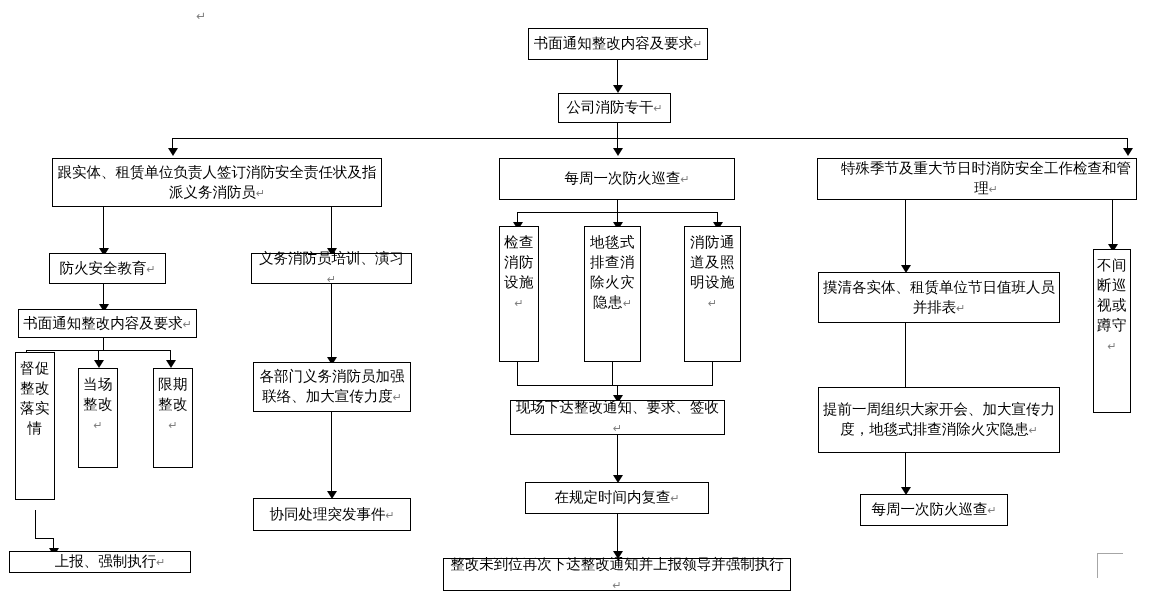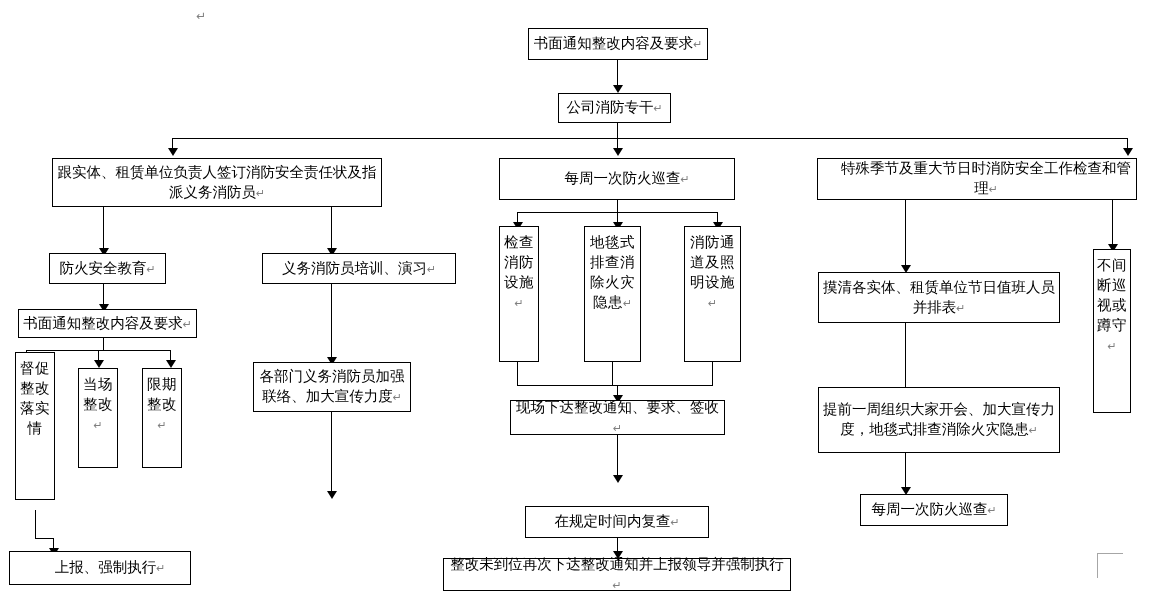--- a/index.html
+++ b/index.html
@@ -121,21 +121,21 @@
 
   <div class="vline" style="left:103px;top:207px;height:46px;"></div>
   <div class="arrow" style="left:99px;top:248px;"></div>
   <div class="vline" style="left:331px;top:207px;height:46px;"></div>
   <div class="arrow" style="left:327px;top:248px;"></div>
 
   <div class="box" style="left:49px;top:253px;width:117px;height:31px;">
     <span class="txt"><span>防火安全教育</span><span class="pilcrow">↵</span></span>
   </div>
 
-  <div class="box" style="left:251px;top:253px;width:194px;height:31px;margin-left:11px;">
+  <div class="box" style="left:251px;top:253px;width:161px;height:31px;">
     <span class="txt"><span>义务消防员培训、演习</span><span class="pilcrow">↵</span></span>
   </div>
 
   <div class="vline" style="left:103px;top:284px;height:25px;"></div>
   <div class="arrow" style="left:99px;top:304px;"></div>
 
   <div class="box" style="left:18px;top:309px;width:179px;height:29px;">
     <span class="txt"><span>书面通知整改内容及要求</span><span class="pilcrow">↵</span></span>
   </div>
 
@@ -149,43 +149,46 @@
   <div class="arrow" style="left:166px;top:360px;"></div>
 
   <div class="box narrow" style="left:15px;top:352px;width:40px;height:148px;">
     <span class="txt"><span>督促整改落实情</span></span>
   </div>
 
   <div class="box narrow" style="left:78px;top:368px;width:40px;height:100px;">
     <span class="txt"><span>当场整改</span><span class="pilcrow">↵</span></span>
   </div>
 
-  <div class="box narrow" style="left:142px;top:368px;width:40px;height:100px;justify-content:center;">
+  <div class="box narrow" style="left:153px;top:368px;width:40px;height:100px;justify-content:center;">
     <span class="txt"><span>限期整改</span><span class="pilcrow">↵</span></span>
   </div>
 
   <div class="vline" style="left:35px;top:510px;height:28px;"></div>
   <div class="hline" style="left:35px;top:538px;width:18px;"></div>
   <div class="vline" style="left:53px;top:538px;height:13px;"></div>
   <div class="arrow" style="left:49px;top:548px;"></div>
 
-  <div class="box" style="left:9px;top:551px;width:182px;height:34px;padding-left:23px;">
+  <div class="box" style="left:9px;top:551px;width:182px;height:22px;padding-left:23px;">
     <span class="txt"><span>上报、强制执行</span><span class="pilcrow">↵</span></span>
   </div>
 
   <div class="vline" style="left:331px;top:284px;height:78px;"></div>
   <div class="arrow" style="left:327px;top:357px;"></div>
 
   <div class="box" style="left:253px;top:362px;width:158px;height:50px;">
     <span class="txt"><span>各部门义务消防员加强联络、加大宣传力度</span><span class="pilcrow">↵</span></span>
   </div>
 
   <div class="vline" style="left:331px;top:412px;height:85px;"></div>
   <div class="arrow" style="left:327px;top:491px;"></div>
 
+  <div class="box" style="left:253px;top:498px;width:158px;height:33px;">
+    <span class="txt"><span>协同处理突发事件</span><span class="pilcrow">↵</span></span>
+  </div>
 
   <div class="vline" style="left:617px;top:200px;height:12px;"></div>
   <div class="hline" style="left:517px;top:212px;width:200px;"></div>
   <div class="vline" style="left:517px;top:212px;height:14px;"></div>
   <div class="arrow" style="left:513px;top:222px;"></div>
   <div class="vline" style="left:617px;top:212px;height:14px;"></div>
   <div class="arrow" style="left:613px;top:222px;"></div>
   <div class="vline" style="left:717px;top:212px;height:14px;"></div>
   <div class="arrow" style="left:713px;top:222px;"></div>
 
@@ -208,21 +211,21 @@
   <div class="vline" style="left:617px;top:385px;height:14px;"></div>
   <div class="arrow" style="left:613px;top:395px;"></div>
 
   <div class="box" style="left:510px;top:400px;width:215px;height:35px;">
     <span class="txt"><span>现场下达整改通知、要求、签收</span><span class="pilcrow">↵</span></span>
   </div>
 
   <div class="vline" style="left:617px;top:435px;height:45px;"></div>
   <div class="arrow" style="left:613px;top:475px;"></div>
 
-  <div class="box" style="left:525px;top:506px;width:184px;height:32px;">
+  <div class="box" style="left:525px;top:482px;width:184px;height:32px;">
     <span class="txt"><span>在规定时间内复查</span><span class="pilcrow">↵</span></span>
   </div>
 
   <div class="vline" style="left:617px;top:514px;height:42px;"></div>
   <div class="arrow" style="left:613px;top:551px;"></div>
 
   <div class="box" style="left:443px;top:558px;width:348px;height:33px;">
     <span class="txt"><span>整改未到位再次下达整改通知并上报领导并强制执行</span><span class="pilcrow">↵</span></span>
   </div>
 

